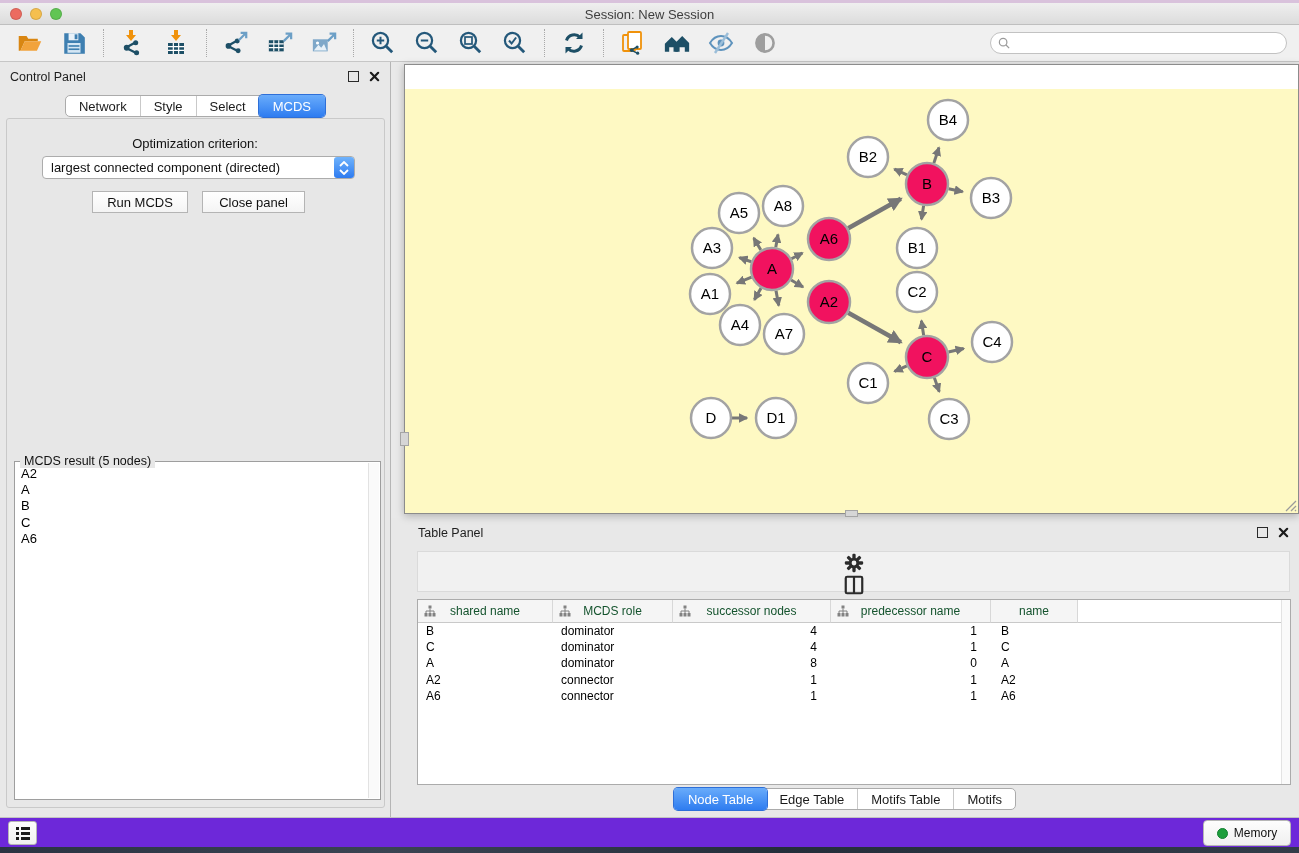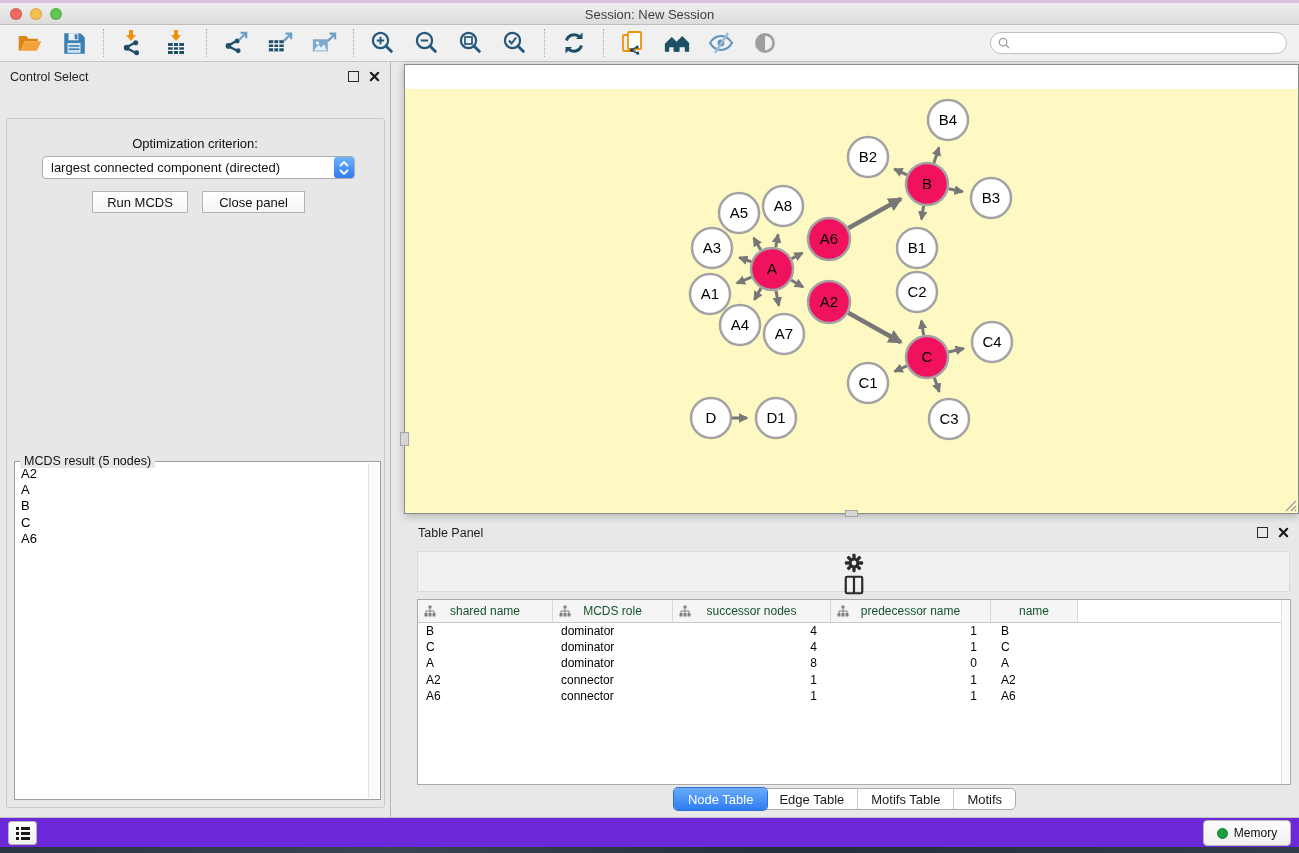--- a/index.html
+++ b/index.html
@@ -285,29 +285,37 @@
     <div id="search-box">
     <svg viewBox="0 0 16 16">
         <circle cx="7" cy="7" r="4.3" fill="none" stroke="#9A9A9A" stroke-width="1.4"></circle>
         <path d="M10.3 10.3l3.6 3.6" stroke="#9A9A9A" stroke-width="1.4"></path>
       </svg>
     <input id="search-input" placeholder="" style="">
   </div>
 </div>
 
 <div id="control-panel">
-  <div class="panel-title">Control Select</div>
+  <div class="panel-title">Control Panel</div>
   <div class="panel-btns">
     <span class="float-ico"></span>
     <span class="close-ico">
         <svg viewBox="0 0 12 12">
           <path d="M2 2l8 8M10 2l-8 8" stroke="#1A1A1A" stroke-width="2.4" stroke-linecap="round"></path>
         </svg>
       </span>
   </div>
+  <div id="cp-tabs">
+      <div class="seg" id="cp-seg">
+        <div class="tab">Network</div>
+        <div class="tab">Style</div>
+        <div class="tab">Select</div>
+        <div class="tab active">MCDS</div>
+      </div>
+    </div>
   <div id="cp-body"></div>
   <div id="opt-label">Optimization criterion:</div>
   <div id="criterion">
     <span>largest connected component (directed)</span>
     <span class="stepper">
       <svg width="10" height="6" viewBox="0 0 10 6">
           <path d="M1 5L5 1l4 4" fill="none" stroke="#fff" stroke-width="1.8"></path>
         </svg>
       <svg width="10" height="6" viewBox="0 0 10 6">
           <path d="M1 1l4 4 4-4" fill="none" stroke="#fff" stroke-width="1.8"></path>

